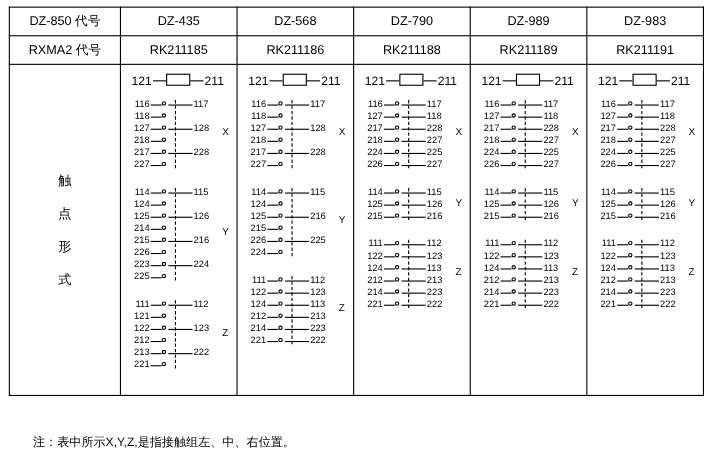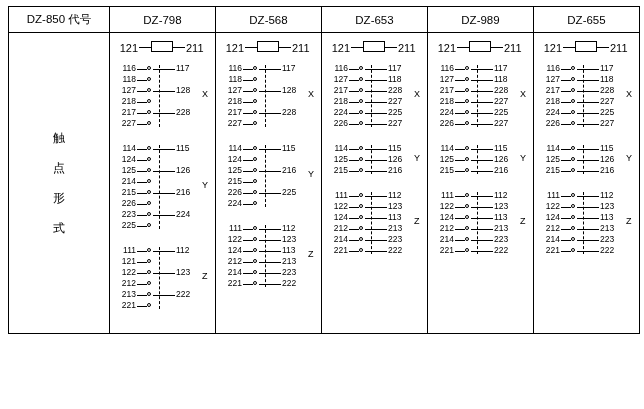--- a/index.html
+++ b/index.html
@@ -87,25 +87,33 @@
 </style>
 </head>
 <body>
 
 <div class="sheet">
 
 <table class="main">
   <tbody>
         <tr class="hdr-row">
     <td class="col-label">DZ-850 代号</td>
-    <td class="col-model">DZ-798</td>
+    <td class="col-model">DZ-435</td>
     <td class="col-model">DZ-568</td>
-    <td class="col-model">DZ-653</td>
+    <td class="col-model">DZ-790</td>
     <td class="col-model">DZ-989</td>
-    <td class="col-model">DZ-655</td>
+    <td class="col-model">DZ-983</td>
+  </tr>
+  <tr class="hdr-row">
+    <td class="col-label">RXMA2 代号</td>
+    <td>RK211185</td>
+    <td>RK211186</td>
+    <td>RK211188</td>
+    <td>RK211189</td>
+    <td>RK211191</td>
   </tr>
   <tr class="body-row">
     <td class="vlabel">
       <span>触</span>
       <span>点</span>
       <span>形</span>
       <span>式</span>
     </td>
     <td>
             <div class="cellwrap">
@@ -572,14 +580,15 @@
                 <div class="rnum" style="left: 66px; top: 212px; position: absolute; font-size: 8.5px; line-height: 11px;">222</div>
                 <div class="dashv" style="left: 49px; top: 159px; height: 62px;"></div>
                 <div class="grpletter" style="left: 92px; top: 183px;">Z</div>
               </div>
             </div>
           </td>
   </tr>
 </tbody>
     </table>
 
+<div class="note">注：表中所示X,Y,Z,是指接触组左、中、右位置。</div>
 
 </div>
 
 </body></html>

